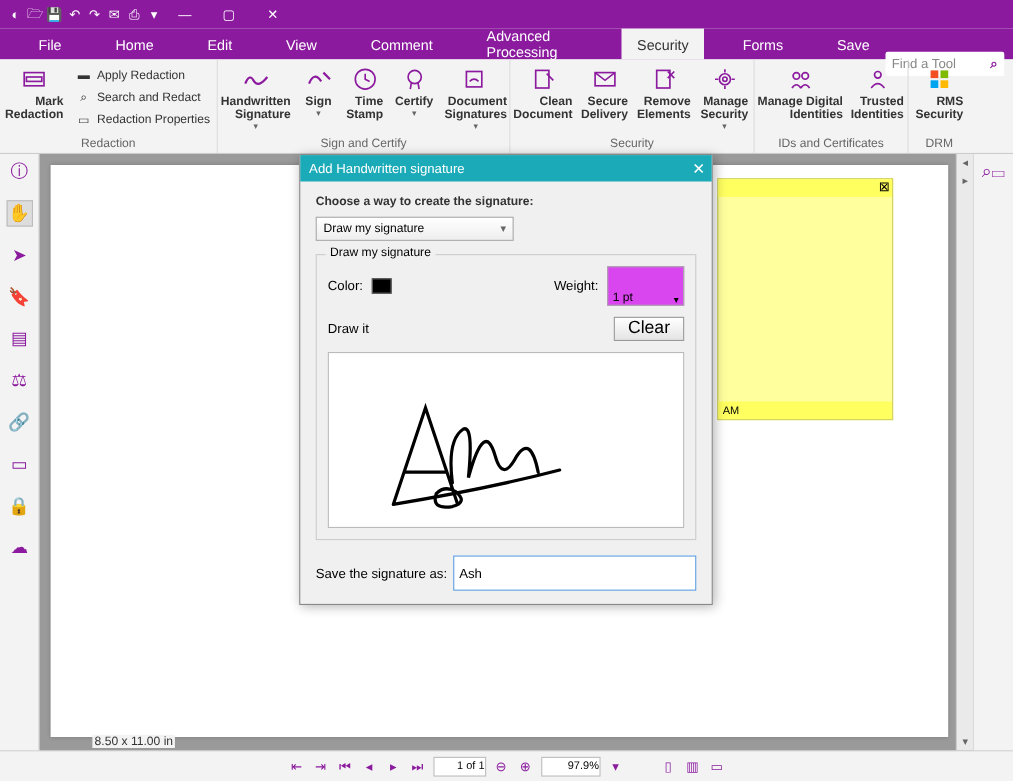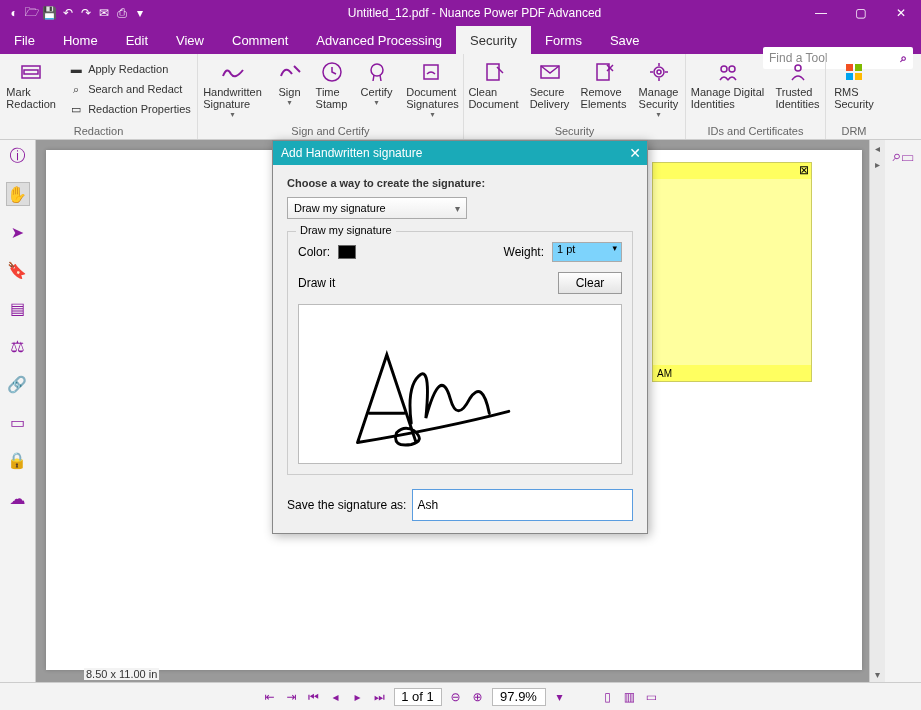--- a/index.html
+++ b/index.html
@@ -8,33 +8,33 @@
 
 .titlebar { background: #8b1a9e; height: 26px; display: flex; align-items: center; color: #fff; font-size: 12px; }
 .titlebar .qat { display: flex; gap: 2px; padding-left: 6px; align-items: center; }
 .titlebar .qat-icon { width: 16px; height: 16px; display: flex; align-items: center; justify-content: center; font-size: 12px; }
 .titlebar .title-text { flex: 1; text-align: center; }
 .titlebar .win-controls { display: flex; }
 .titlebar .win-btn { width: 40px; height: 26px; display: flex; align-items: center; justify-content: center; font-size: 12px; }
 
 
 .menubar { background: #8b1a9e; height: 28px; display: flex; align-items: center; color: #fff; font-size: 13px; }
-.menubar .menu-item { padding: 0 14px; height: 28px; display: flex; align-items: center; }
+.menubar .menu-item { padding: 0 14px; height: 28px; display: flex; align-items: center; margin-left: 21px; }
 .menubar .menu-item.active { background: #f3f3f3; color: #333; }
 .menubar .find-tool { margin-left: auto; margin-right: 8px; background: #fff; height: 22px; width: 150px; display: flex; align-items: center; border-radius: 2px; padding: 0 6px; color: #888; font-size: 12px; position: relative; margin-top: 36px; }
 .menubar .find-tool .s-icon { position: absolute; right: 6px; color: #8b1a9e; font-weight: bold; }
 
 
 .ribbon { background: #f3f3f3; border-bottom: 1px solid #ccc; height: 86px; display: flex; font-size: 11px; color: #333; }
 .ribbon-group { border-right: 1px solid #ddd; display: flex; flex-direction: column; align-items: center; padding: 4px 6px 0; position: relative; }
 .ribbon-group .group-label { position: absolute; bottom: 2px; left: 0; right: 0; text-align: center; color: #666; font-size: 11px; }
 .ribbon-group .group-body { display: flex; gap: 4px; }
 .ribbon-big { display: flex; flex-direction: column; align-items: center; width: 58px; justify-content: flex-start; padding-top: 2px; }
 .ribbon-big .r-icon { width: 24px; height: 24px; margin-bottom: 2px; display: flex; align-items: center; justify-content: center; }
-.ribbon-big .r-label { text-align: left; line-height: 1.1; }
+.ribbon-big .r-label { text-align: right; line-height: 1.1; font-weight: bold; }
 .ribbon-small-col { display: flex; flex-direction: column; gap: 2px; justify-content: flex-start; padding-top: 2px; }
 .ribbon-small { display: flex; align-items: center; gap: 4px; padding: 1px 4px; white-space: nowrap; }
 .ribbon-small .r-icon { width: 16px; height: 16px; display: flex; align-items: center; justify-content: center; }
 .dropdown-arrow { font-size: 8px; color: #666; }
 
 
 .workspace { display: flex; height: calc(710px - 26px - 28px - 86px - 28px); position: relative; }
 .left-panel { width: 36px; background: #f3f3f3; border-right: 1px solid #ccc; display: flex; flex-direction: column; align-items: center; padding-top: 4px; gap: 14px; }
 .left-panel .p-icon { width: 24px; height: 24px; display: flex; align-items: center; justify-content: center; font-size: 16px; color: #8b1a9e; }
 .doc-area { flex: 1; background: #9a9a9a; position: relative; border-right: 1px solid #ccc; }
@@ -44,39 +44,39 @@
 .sticky-note .note-close { position: absolute; right: 2px; top: 0; font-size: 12px; }
 .sticky-note .note-footer { position: absolute; bottom: 0; left: 0; right: 0; background: #ffff60; height: 16px; font-size: 10px; padding-left: 4px; display: flex; align-items: center; }
 .right-panel { width: 36px; background: #f3f3f3; display: flex; flex-direction: column; align-items: center; padding-top: 4px; }
 .right-panel .p-icon { width: 24px; height: 24px; color: #8b1a9e; display:flex; align-items:center; justify-content:center; }
 .vscroll { position: absolute; right: 36px; top: 0; bottom: 0; width: 16px; background: #eaeaea; border-left: 1px solid #ccc; }
 .vscroll .thumb-arrow { height: 16px; display: flex; align-items: center; justify-content: center; font-size: 10px; color: #666; }
 
 
 .statusbar { height: 28px; background: #f3f3f3; border-top: 1px solid #ccc; display: flex; align-items: center; font-size: 11px; color: #444; padding: 0 8px; gap: 8px; }
 .statusbar .center-tools { margin: 0 auto; display: flex; align-items: center; gap: 6px; }
-.sb-input { width: 48px; height: 18px; border: 1px solid #bbb; text-align: center; font-size: 13px; }
+.sb-input { width: 48px; height: 18px; border: 1px solid #bbb; text-align: right; font-size: 10px; }
 .sb-icon { width: 16px; height: 16px; display: flex; align-items: center; justify-content: center; color: #8b1a9e; font-size: 12px; }
 
 
 .dialog { position: absolute; left: 272px; top: 140px; width: 376px; background: #f0f0f0; border: 1px solid #888; box-shadow: 2px 2px 10px rgba(0,0,0,0.3); font-size: 12px; z-index: 100; }
 .dialog .dlg-title { background: #1aaab8; color: #fff; height: 24px; display: flex; align-items: center; padding: 0 8px; position: relative; font-size: 12px; }
 .dialog .dlg-close { position: absolute; right: 6px; top: 4px; font-size: 14px; }
 .dialog .dlg-body { padding: 12px 14px; }
 .dlg-label { font-size: 11px; margin-bottom: 8px; display: block; font-weight: bold; color: #333; }
 .dlg-select { width: 180px; height: 22px; border: 1px solid #aaa; background: linear-gradient(#fff,#eee); font-size: 11px; padding: 0 6px; display: flex; align-items: center; position: relative; }
 .dlg-select .chev { position: absolute; right: 6px; font-size: 10px; color: #666; }
 .dlg-groupbox { border: 1px solid #ccc; padding: 10px; margin-top: 12px; position: relative; background: #f0f0f0; }
 .dlg-groupbox .gb-title { position: absolute; top: -8px; left: 8px; background: #f0f0f0; padding: 0 4px; font-size: 11px; }
 .dlg-row { display: flex; align-items: center; gap: 8px; margin-bottom: 10px; }
 .color-swatch { width: 18px; height: 14px; background: #000; border: 1px solid #666; }
 .dlg-row .spacer { flex: 1; }
-.weight-select { width: 70px; height: 20px; border: 1px solid #aaa; background: #7dd3fc; font-size: 11px; padding: 0 4px; display: flex; align-items: flex-start; position: relative; }
+.weight-select { width: 70px; height: 36px; border: 1px solid #aaa; background: #d946ef; font-size: 11px; padding: 0 4px; display: flex; align-items: flex-end; position: relative; }
 .weight-select .chev { position: absolute; right: 4px; font-size: 9px; }
-.clear-btn { width: 64px; height: 22px; background: linear-gradient(#fff,#e4e4e4); border: 1px solid #999; font-size: 12px; }
+.clear-btn { width: 64px; height: 22px; background: linear-gradient(#fff,#e4e4e4); border: 1px solid #999; font-size: 16px; }
 .draw-canvas { width: 100%; height: 160px; background: #fff; border: 1px solid #bbb; margin-top: 6px; position: relative; }
 .dlg-save-row { display: flex; align-items: center; gap: 6px; margin-top: 14px; }
 .dlg-save-row input { flex: 1; height: 32px; border: 1px solid #5a9de0; padding: 0 4px; font-size: 12px; }
 .dlg-btn-row { display: flex; justify-content: flex-end; gap: 12px; margin-top: 12px; }
 .dlg-btn { width: 66px; height: 24px; background: linear-gradient(#fff,#e4e4e4); border: 1px solid #888; font-size: 12px; }
 .dlg-btn.primary { border: 2px solid #4a7ac0; }
 
 svg { display: block; }
 .purple-icon path, .purple-icon rect, .purple-icon circle { stroke: #8b1a9e; fill: none; stroke-width: 1.5; }
 </style>
@@ -87,21 +87,20 @@
   <div class="qat">
     <span class="qat-icon">◐</span>
     <span class="qat-icon">🗁</span>
     <span class="qat-icon">💾</span>
     <span class="qat-icon">↶</span>
     <span class="qat-icon">↷</span>
     <span class="qat-icon">✉</span>
     <span class="qat-icon">⎙</span>
     <span class="qat-icon">▾</span>
   </div>
-  <div class="title-text">Untitled_12.pdf - Nuance Power PDF Advanced</div>
   <div class="win-controls">
     <div class="win-btn">—</div>
     <div class="win-btn">▢</div>
     <div class="win-btn">✕</div>
   </div>
 </div>
 
 <div class="menubar">
   <div class="menu-item">File</div>
   <div class="menu-item">Home</div>

